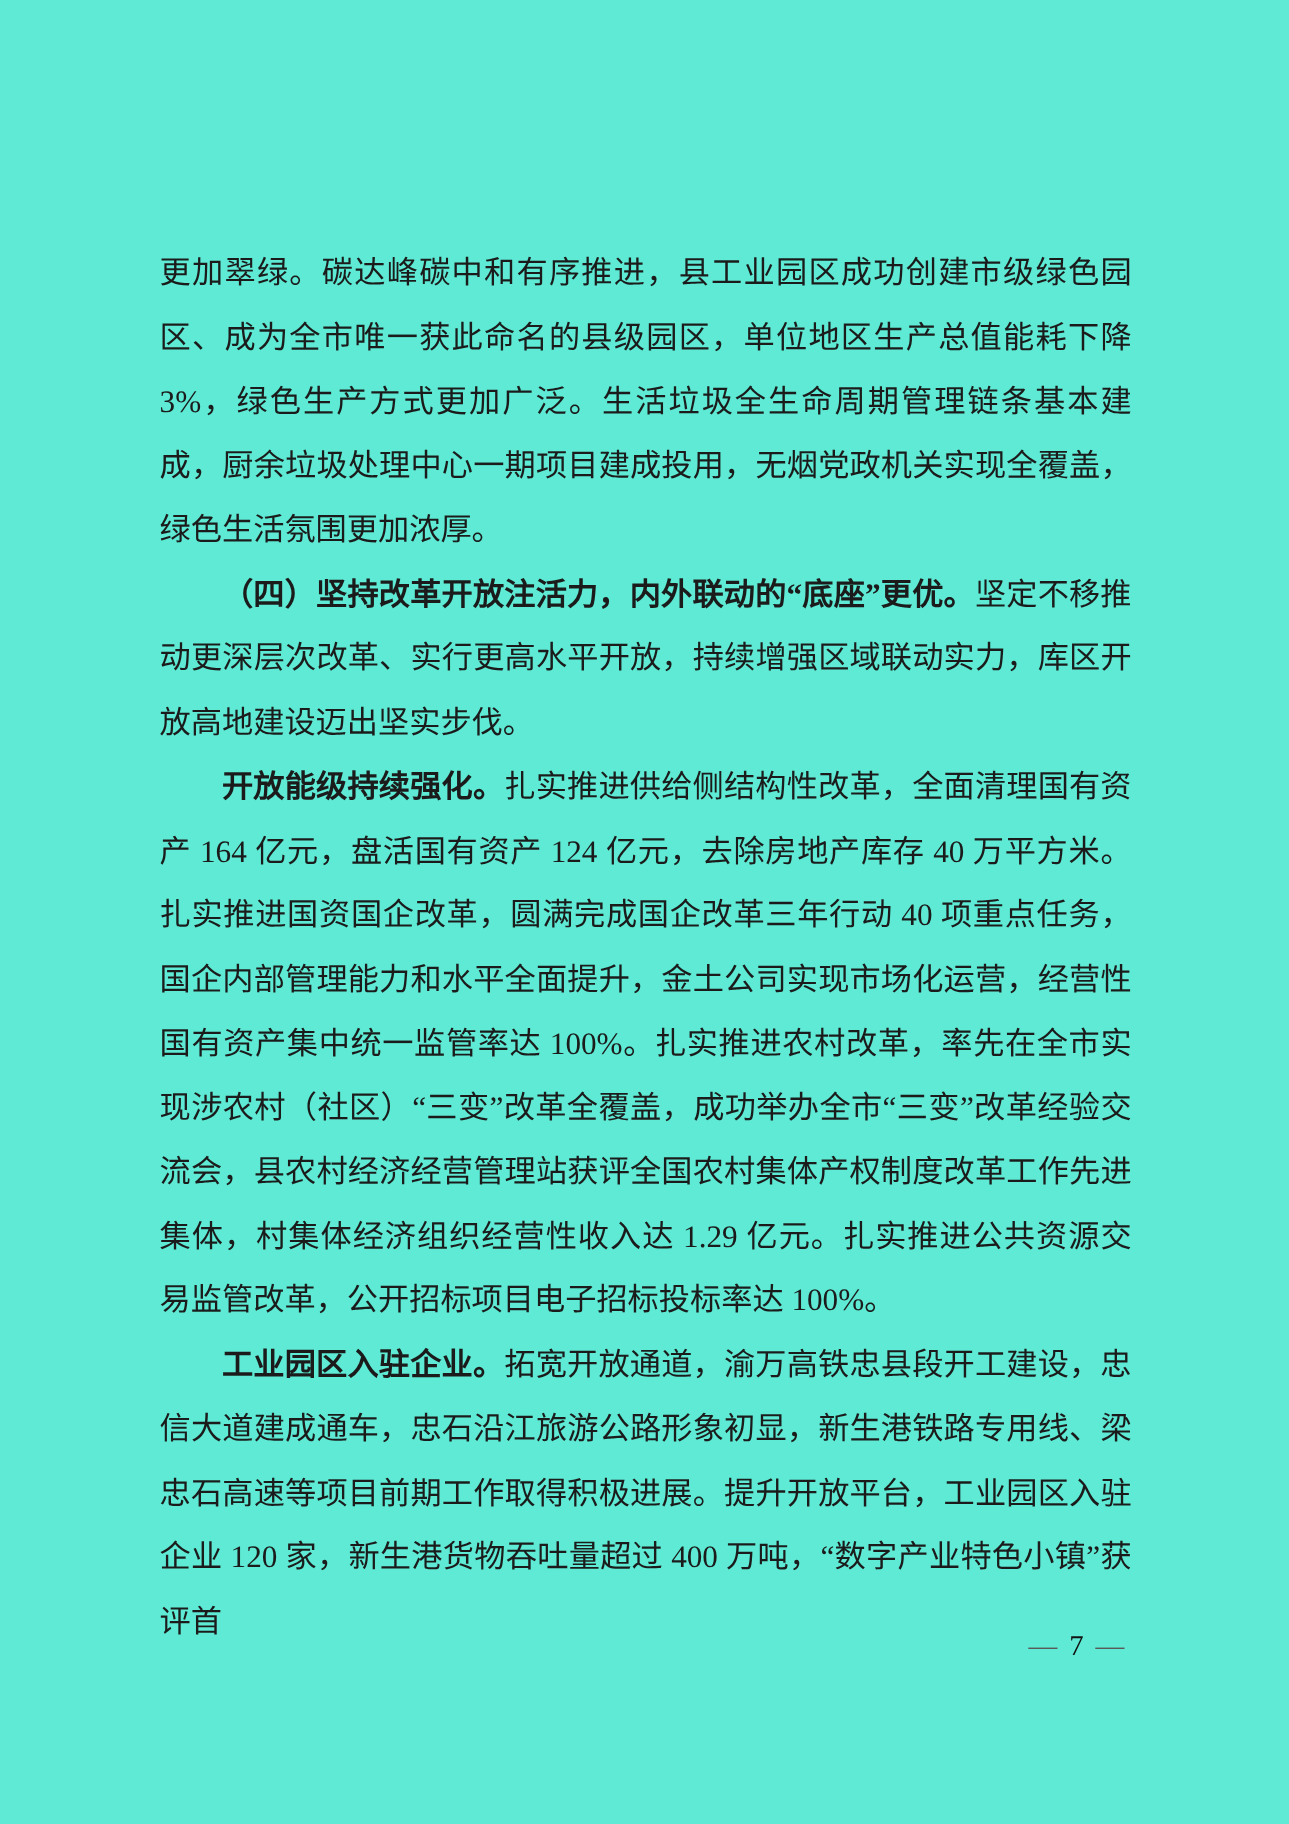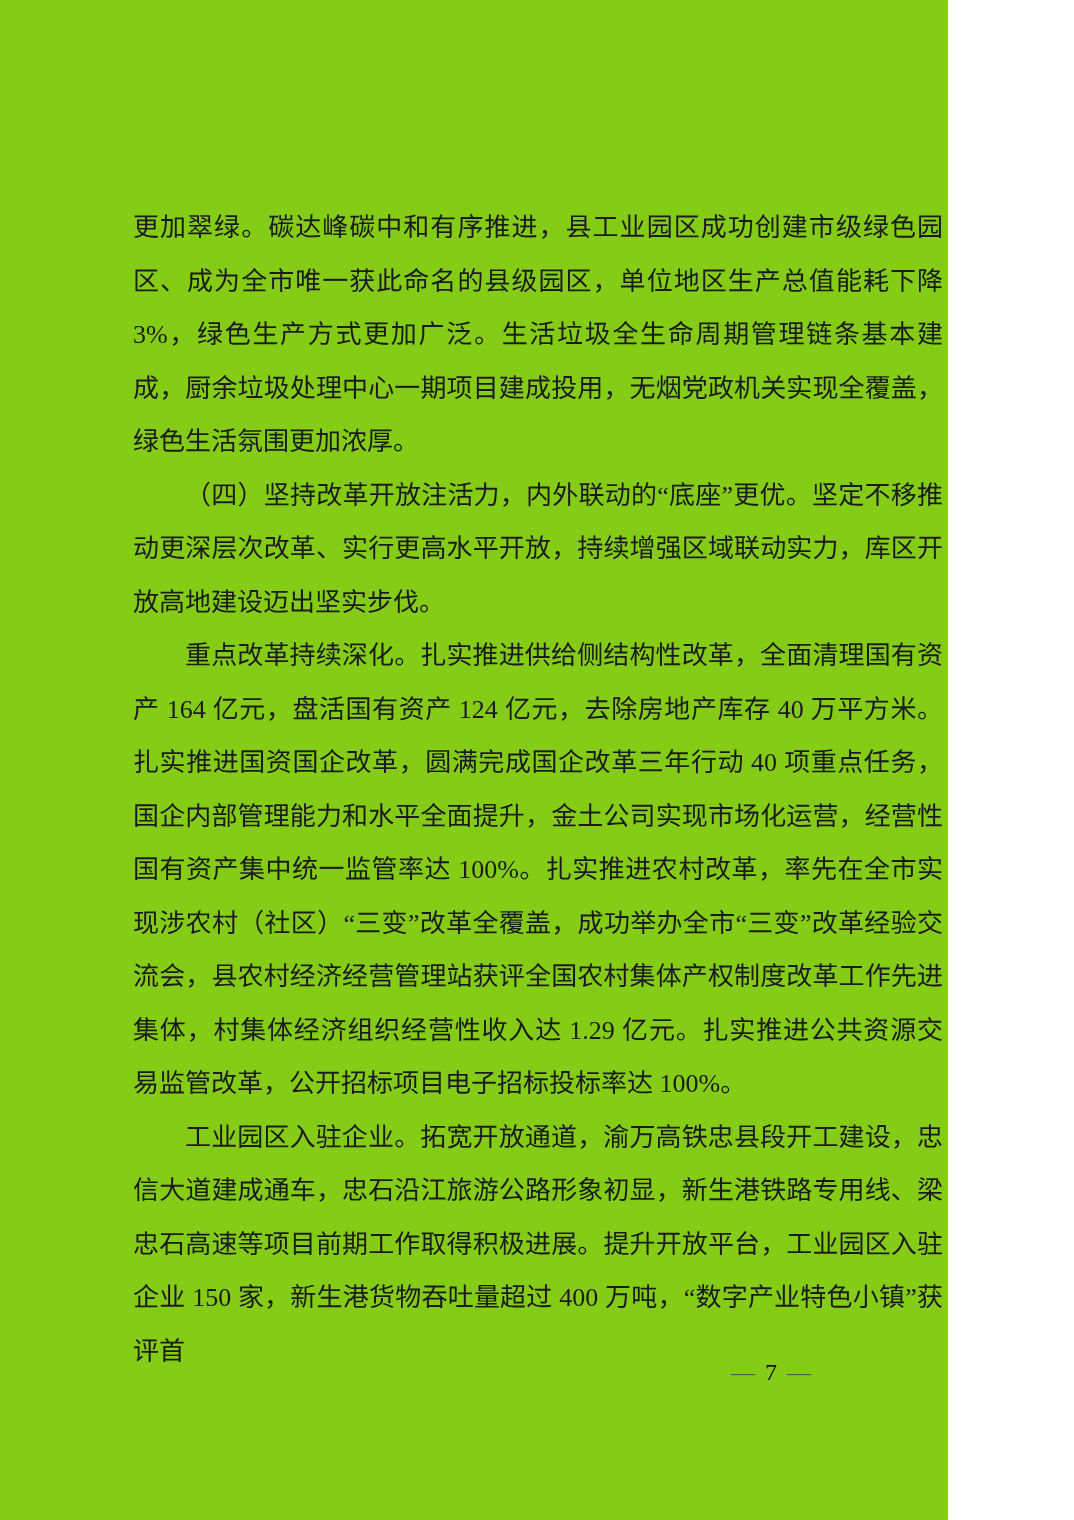--- a/index.html
+++ b/index.html
@@ -12,44 +12,44 @@
     height: 1520px;
     position: relative;
     font-family: "Liberation Serif", "DejaVu Serif", serif;
     color: #1b1b1b;
     overflow: hidden;
   }
   .page {
     position: absolute;
     left: 0;
     top: 0;
-    width: 948px;
+    width: 1074px;
     height: 1520px;
-    background: #84cc16;
+    background: #5eead4;
   }
   .content {
     position: absolute;
     left: 133px;
     top: 201px;
     width: 810px;
     font-size: 26px;
     line-height: 53.5px;
     text-align: justify;
     letter-spacing: 0;
     word-break: break-all;
   }
   .content p {
     margin: 0;
     padding: 0;
   }
   .content p.indent {
     text-indent: 2em;
   }
   .lead {
-    font-weight: 400;
+    font-weight: 700;
     margin-top: 48px;
   }
   .footer {
     position: absolute;
     right: 131px;
     top: 1356px;
     font-size: 24px;
     line-height: 32px;
     color: #000000;
     white-space: nowrap;
@@ -67,23 +67,23 @@
 <body>
 
 <div class="page">
 
   <main class="content">
 
     <p><span>更加翠绿。碳达峰碳中和有序推进，县工业园区成功创建市级绿色园区、成为全市唯一获此命名的县级园区，单位地区生产总值能耗下降 3%，绿色生产方式更加广泛。生活垃圾全生命周期管理链条基本建成，厨余垃圾处理中心一期项目建成投用，无烟党政机关实现全覆盖，绿色生活氛围更加浓厚。</span></p>
 
     <p class="indent"><span class="lead">（四）坚持改革开放注活力，内外联动的“底座”更优。</span><span>坚定不移推动更深层次改革、实行更高水平开放，持续增强区域联动实力，库区开放高地建设迈出坚实步伐。</span></p>
 
-    <p class="indent"><span class="lead">重点改革持续深化。</span><span>扎实推进供给侧结构性改革，全面清理国有资产 164 亿元，盘活国有资产 124 亿元，去除房地产库存 40 万平方米。扎实推进国资国企改革，圆满完成国企改革三年行动 40 项重点任务，国企内部管理能力和水平全面提升，金土公司实现市场化运营，经营性国有资产集中统一监管率达 100%。扎实推进农村改革，率先在全市实现涉农村（社区）“三变”改革全覆盖，成功举办全市“三变”改革经验交流会，县农村经济经营管理站获评全国农村集体产权制度改革工作先进集体，村集体经济组织经营性收入达 1.29 亿元。扎实推进公共资源交易监管改革，公开招标项目电子招标投标率达 100%。</span></p>
+    <p class="indent"><span class="lead">开放能级持续强化。</span><span>扎实推进供给侧结构性改革，全面清理国有资产 164 亿元，盘活国有资产 124 亿元，去除房地产库存 40 万平方米。扎实推进国资国企改革，圆满完成国企改革三年行动 40 项重点任务，国企内部管理能力和水平全面提升，金土公司实现市场化运营，经营性国有资产集中统一监管率达 100%。扎实推进农村改革，率先在全市实现涉农村（社区）“三变”改革全覆盖，成功举办全市“三变”改革经验交流会，县农村经济经营管理站获评全国农村集体产权制度改革工作先进集体，村集体经济组织经营性收入达 1.29 亿元。扎实推进公共资源交易监管改革，公开招标项目电子招标投标率达 100%。</span></p>
 
-    <p class="indent"><span class="lead">工业园区入驻企业。</span><span>拓宽开放通道，渝万高铁忠县段开工建设，忠信大道建成通车，忠石沿江旅游公路形象初显，新生港铁路专用线、梁忠石高速等项目前期工作取得积极进展。提升开放平台，工业园区入驻企业 150 家，新生港货物吞吐量超过 400 万吨，“数字产业特色小镇”获评首</span></p>
+    <p class="indent"><span class="lead">工业园区入驻企业。</span><span>拓宽开放通道，渝万高铁忠县段开工建设，忠信大道建成通车，忠石沿江旅游公路形象初显，新生港铁路专用线、梁忠石高速等项目前期工作取得积极进展。提升开放平台，工业园区入驻企业 120 家，新生港货物吞吐量超过 400 万吨，“数字产业特色小镇”获评首</span></p>
 
   </main>
 
   <footer class="footer">
     <span class="dash">—</span><span class="num">7</span><span class="dash">—</span>
   </footer>
 
 </div>
 
 </body></html>

